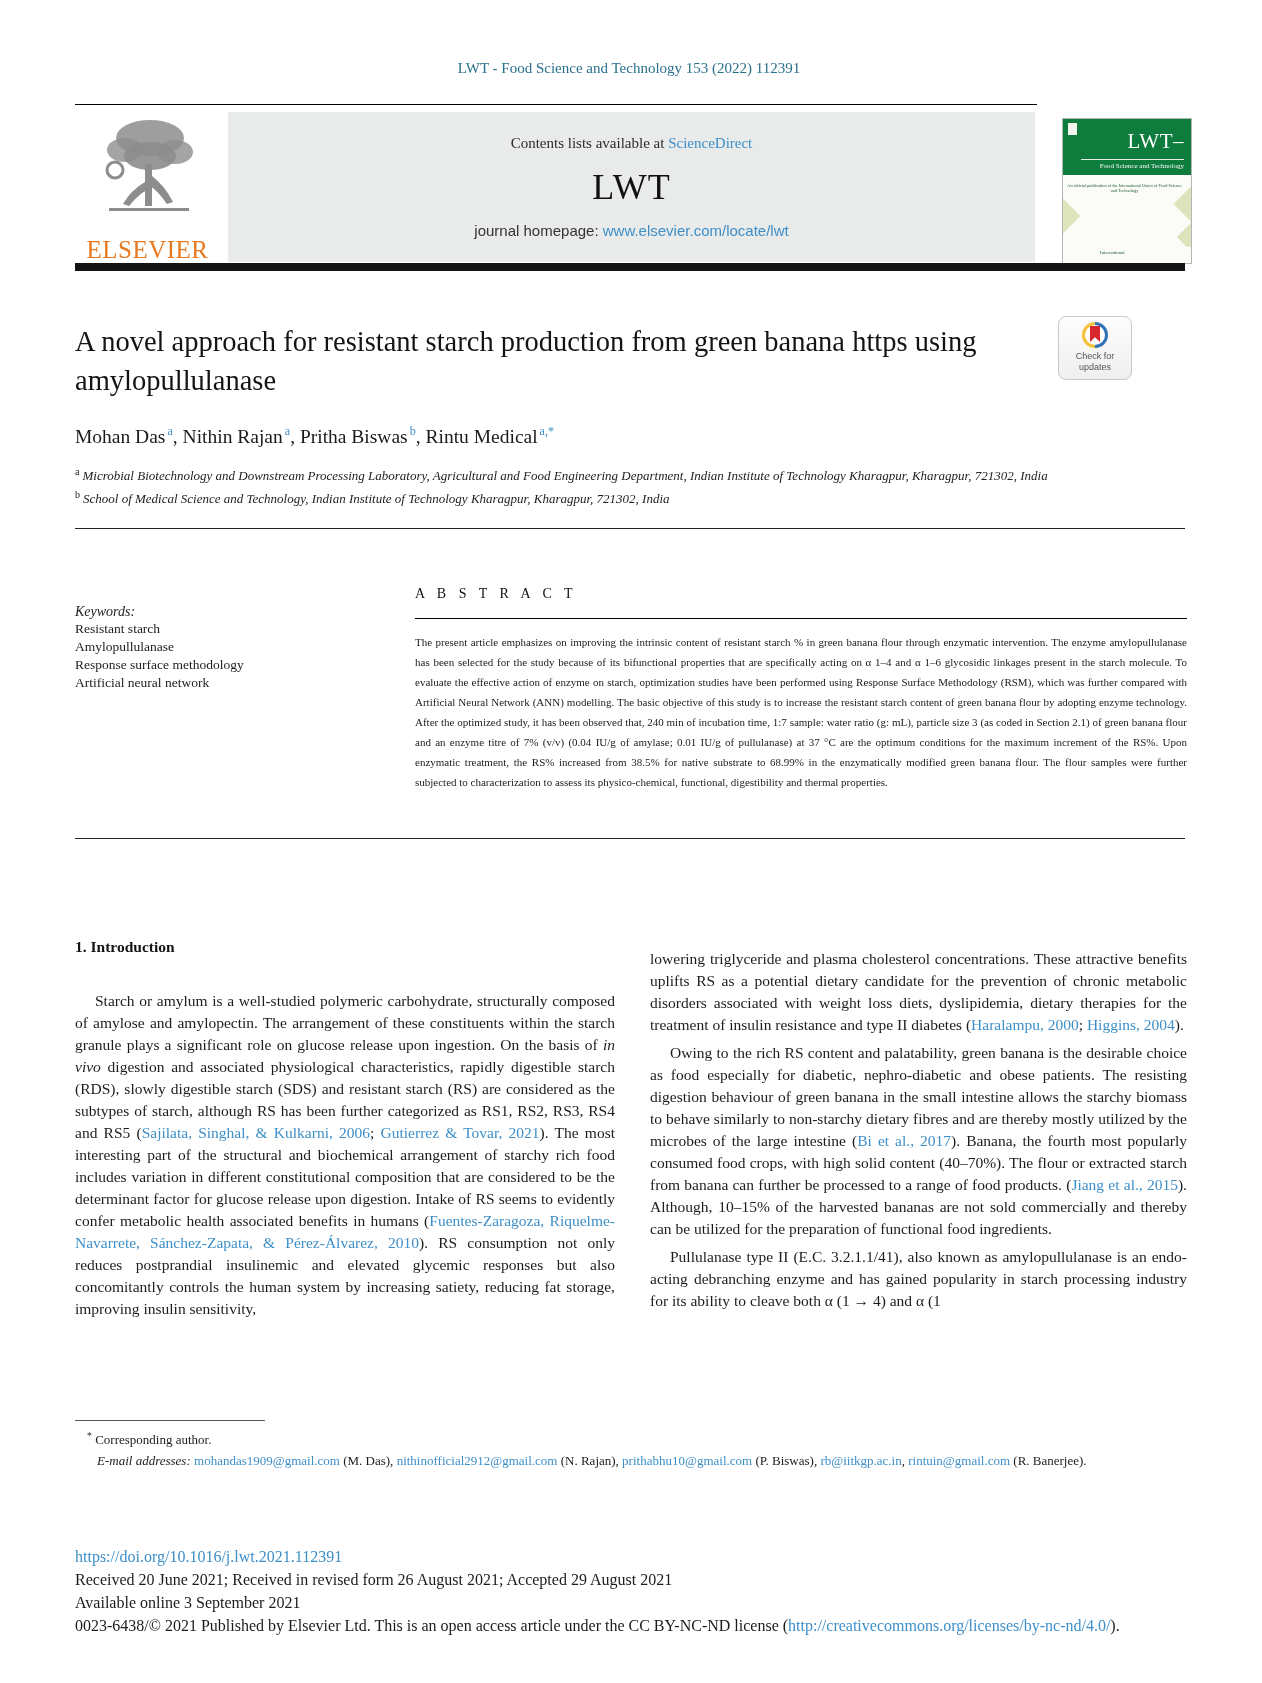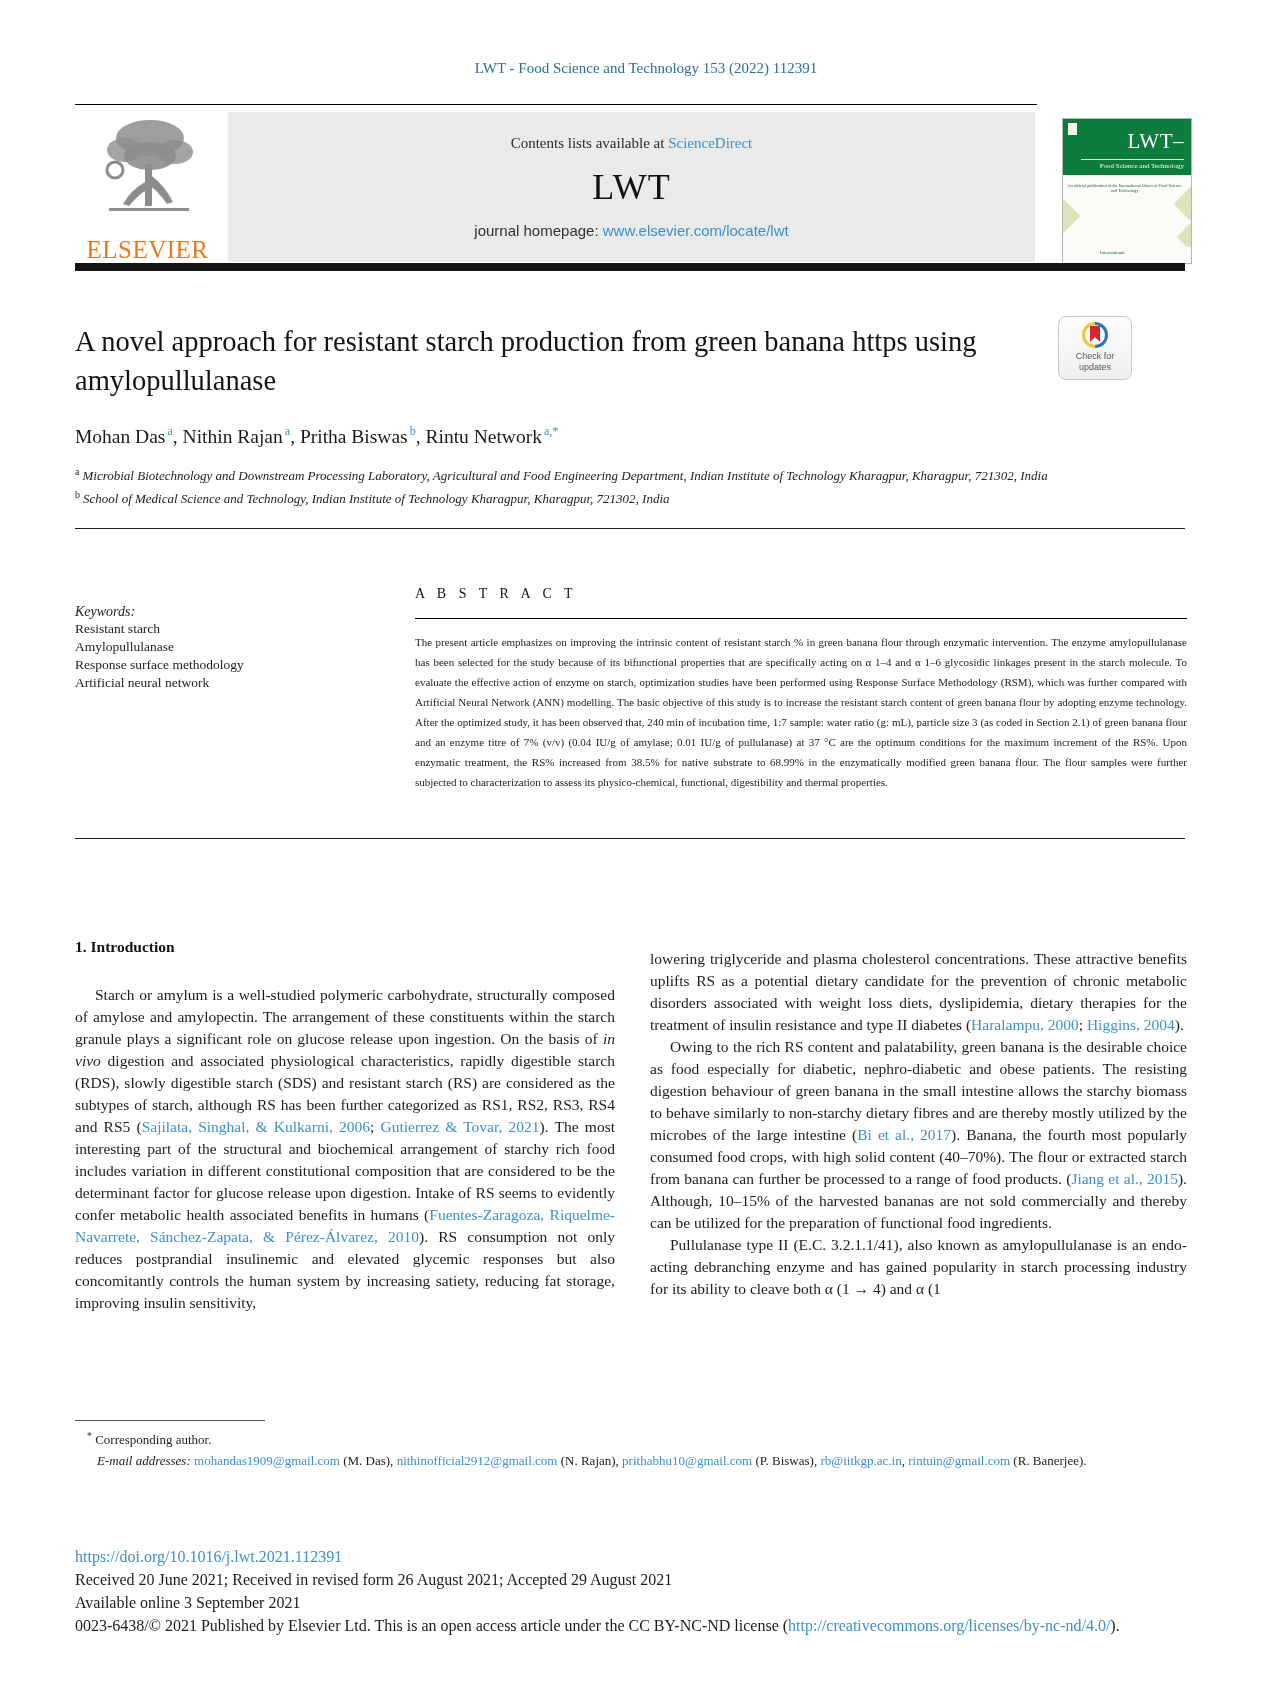--- a/index.html
+++ b/index.html
@@ -2,21 +2,21 @@
 <html><head>
 <meta charset="utf-8">
 <style>
   html,body{margin:0;padding:0;background:#ffffff;}
   body{width:1262px;height:1683px;position:relative;overflow:hidden;
        font-family:"Liberation Serif","DejaVu Serif",serif;color:#1c1c1c;
        -webkit-font-smoothing:antialiased;}
   .abs{position:absolute;}
 
   
-  .journal-ref{top:60px;left:91px;width:1110px;text-align:center;
+  .journal-ref{top:60px;left:74px;width:1110px;text-align:center;
                font-size:15px;color:#29708c;}
 
   
   .mast-rule{top:104px;left:75px;width:962px;height:1px;background:#000;}
   .elsevier-logo{top:112px;left:75px;width:145px;height:150px;text-align:center;}
   .elsevier-word{font-size:25px;color:#e8791e;letter-spacing:.5px;margin-top:2px;
                  font-family:"Liberation Serif",serif;}
   .graybox{top:112px;left:228px;width:807px;height:150px;background:#e9eaea;
            display:flex;flex-direction:column;justify-content:space-between;
            padding:23px 10px;box-sizing:border-box;text-align:center;}
@@ -86,21 +86,21 @@
   .kw-label{margin-top:18px;font-size:14px;font-style:italic;}
   .kw{font-size:13.5px;line-height:18px;}
   .abstract-text{margin-top:13px;font-size:11px;line-height:20px;text-align:justify;color:#1c1c1c;}
   .rule-info-bot{top:838px;left:75px;width:1110px;height:1px;background:#222;}
 
   
   .intro-head{top:938px;left:75px;width:540px;font-size:15.5px;font-weight:bold;color:#141414;}
   .colL{top:984px;left:75px;width:540px;}
   .colR{top:948px;left:650px;width:537px;}
   .bodyp{font-size:15.5px;line-height:22px;text-align:justify;margin:0;color:#1c1c1c;}
-  .indent{text-indent:20px;}
+  .indent{text-indent:20px;margin-top:6px;}
 
   
   .footnote{top:1420px;left:75px;width:1112px;}
   .fn-rule{width:190px;height:1px;background:#555;margin-bottom:9px;}
   .fn-corr{font-size:13px;padding-left:12px;}
   .fn-mail{font-size:13px;line-height:21px;text-indent:22px;margin-top:2px;text-align:justify;}
 
   
   .footer{top:1545px;left:75px;width:1112px;font-size:16px;line-height:23px;}
   .footer div{white-space:nowrap;}
@@ -165,21 +165,21 @@
   <div class="badge-icon">
     <div class="inner"></div>
       <div class="bm"></div>
   </div>
   <div class="badge-txt">
     <div>Check for</div>
     <div>updates</div>
   </div>
 </div>
 
-<div class="abs authors"><span class="seg-plain">Mohan Das</span><span class="seg-sup">a</span><span class="seg-plain">, Nithin Rajan</span><span class="seg-sup">a</span><span class="seg-plain">, Pritha Biswas</span><span class="seg-sup">b</span><span class="seg-plain">, Rintu Network</span><span class="seg-sup">a,*</span></div>
+<div class="abs authors"><span class="seg-plain">Mohan Das</span><span class="seg-sup">a</span><span class="seg-plain">, Nithin Rajan</span><span class="seg-sup">a</span><span class="seg-plain">, Pritha Biswas</span><span class="seg-sup">b</span><span class="seg-plain">, Rintu Medical</span><span class="seg-sup">a,*</span></div>
 
 <div class="abs affils">
   <div><span class="mk">a</span><span>Microbial Biotechnology and Downstream Processing Laboratory, Agricultural and Food Engineering Department, Indian Institute of Technology Kharagpur, Kharagpur, 721302, India</span></div>
   <div><span class="mk">b</span><span>School of Medical Science and Technology, Indian Institute of Technology Kharagpur, Kharagpur, 721302, India</span></div>
 </div>
 
 <div class="abs rule-info-top"></div>
 
 <div class="abs info-col">
   <div class="kw-label">Keywords:</div>

